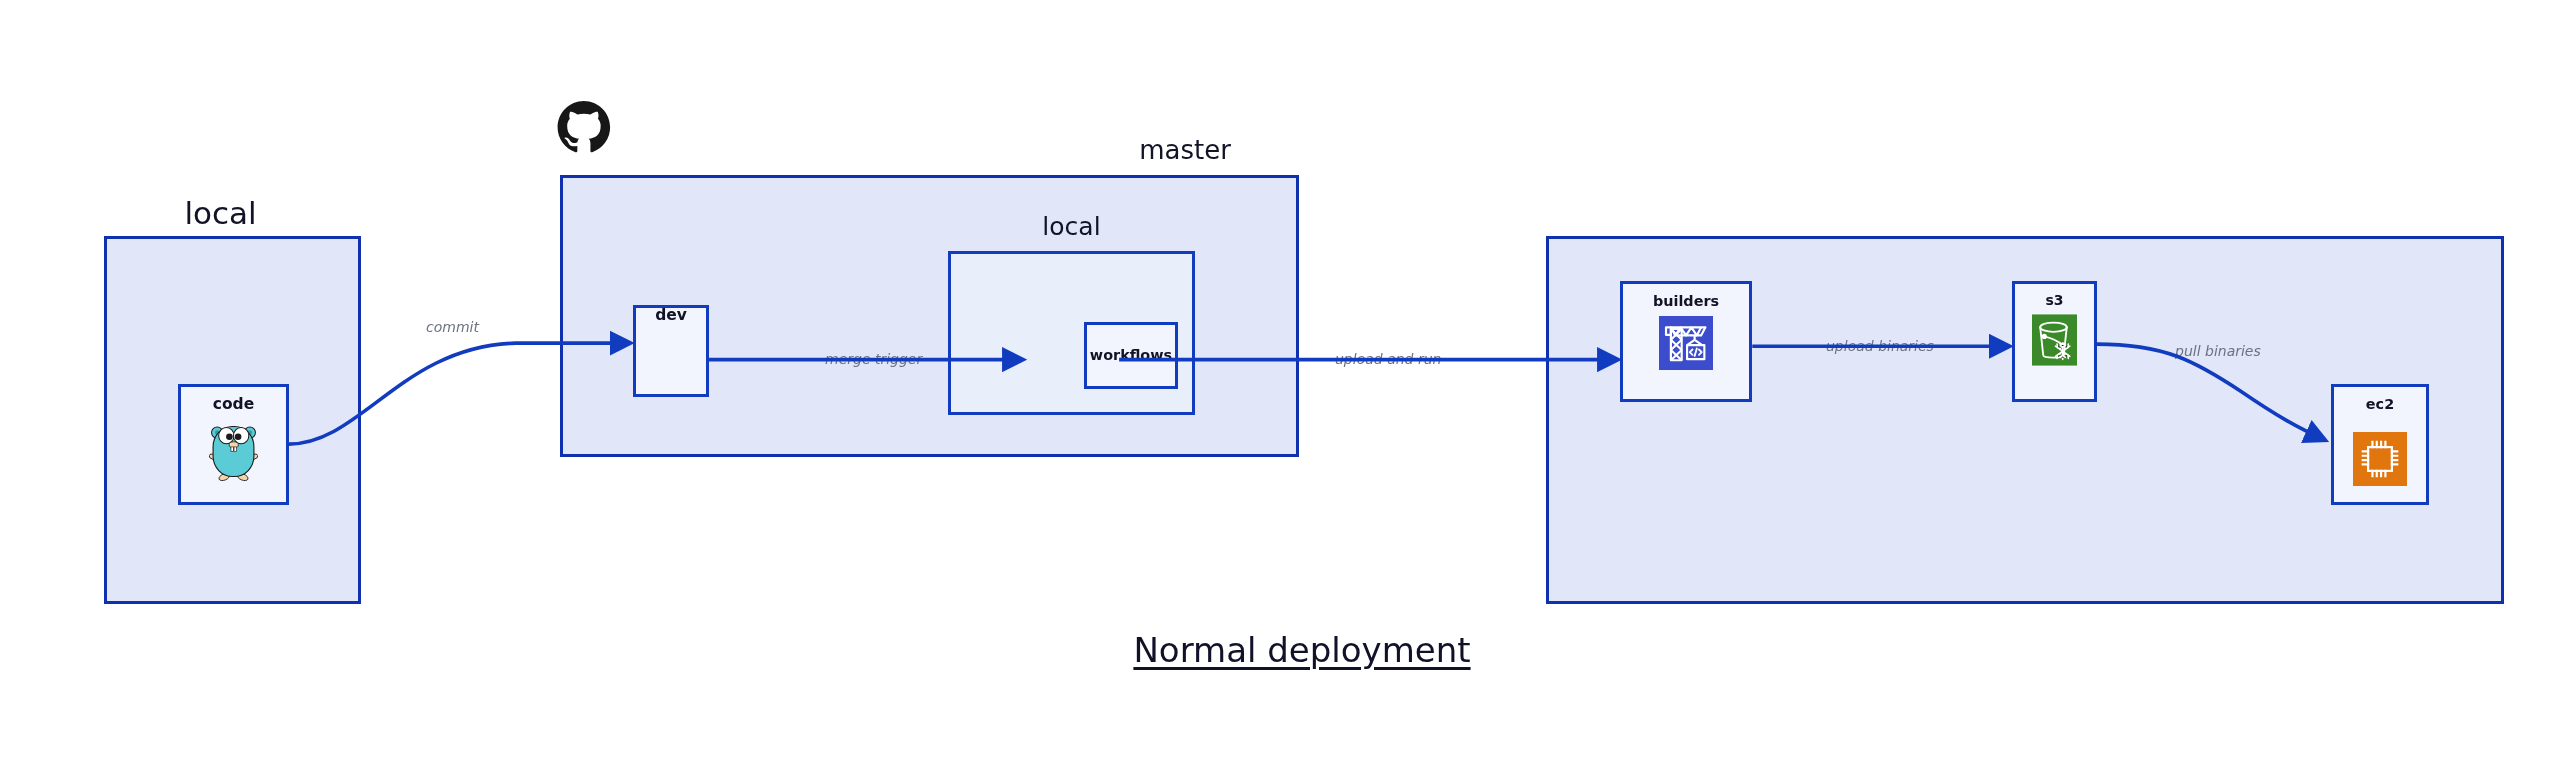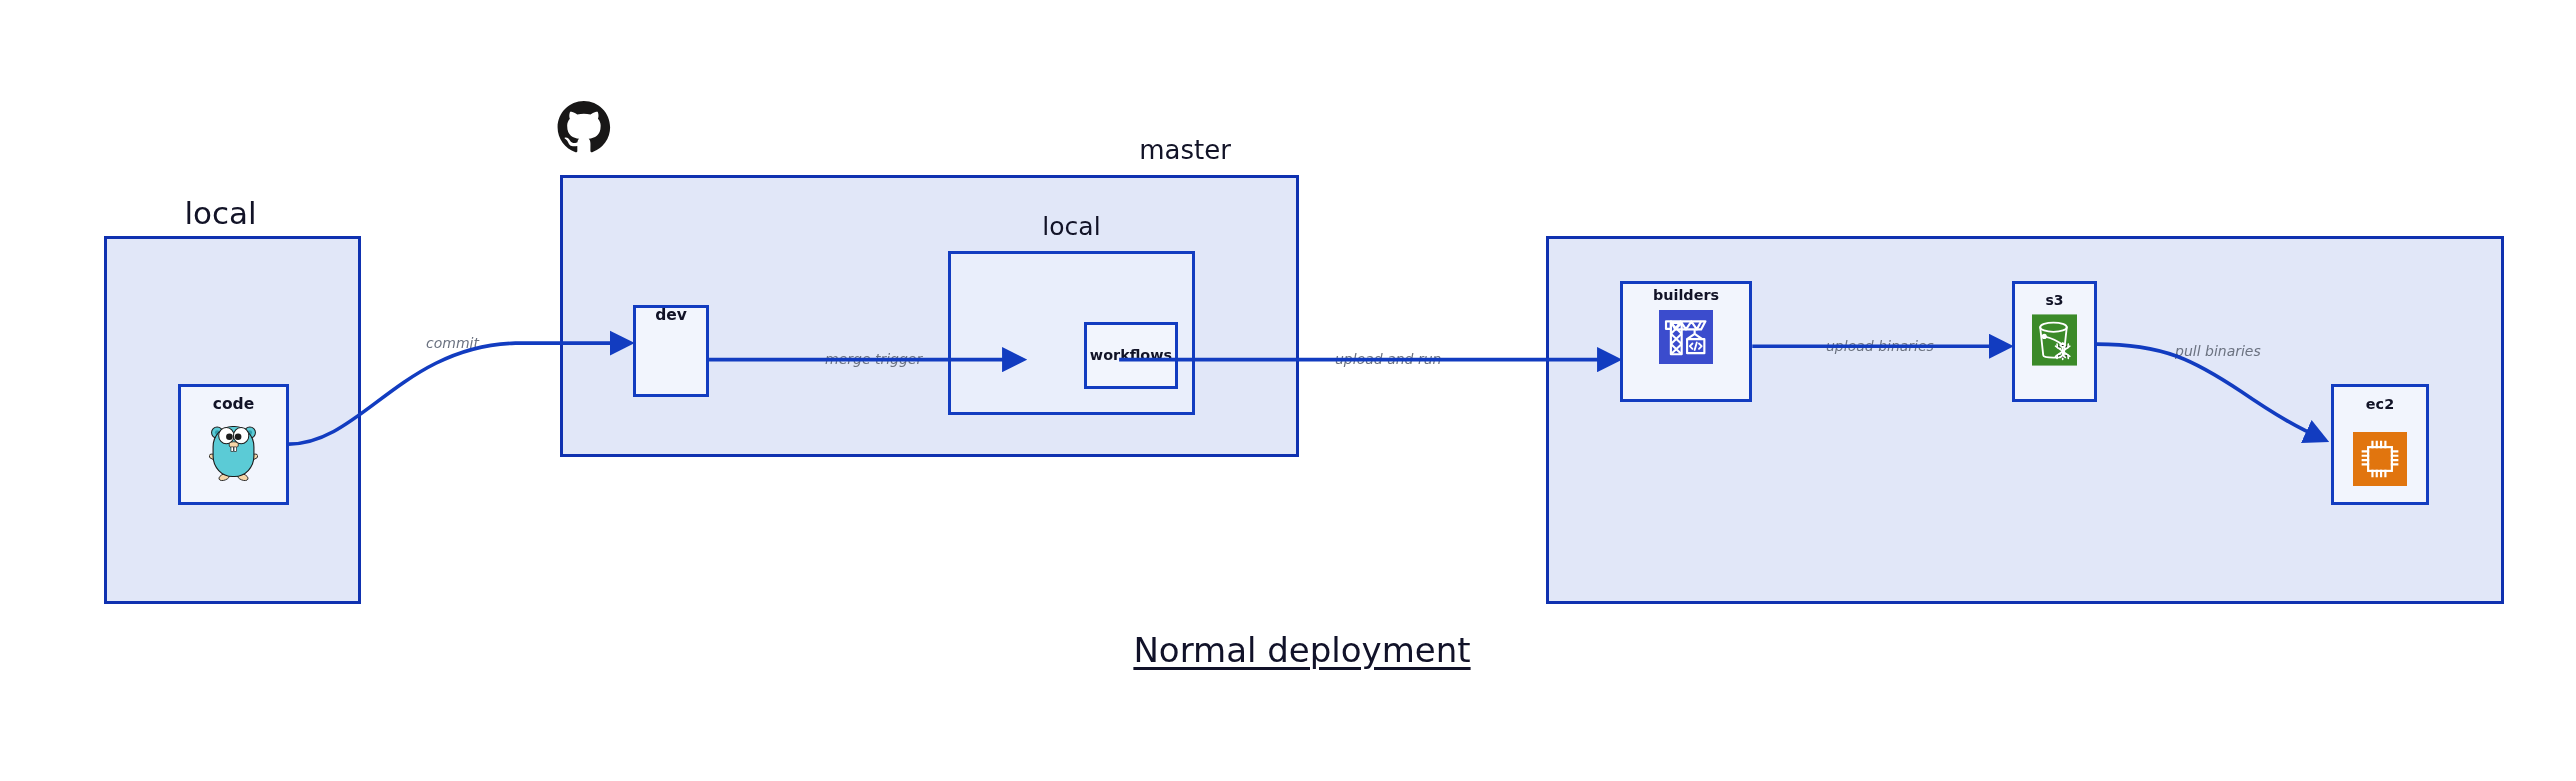--- a/index.html
+++ b/index.html
@@ -143,21 +143,21 @@
 
   <div class="group inner" style="left:948px; top:251px; width:247px; height:164px; border-color:#123cc0;"></div>
   <div class="group-label" style="left:948px; top:212px; width:247px; font-size:25px;">local</div>
 
   <div class="node" style="left:1084px; top:322px; width:94px; height:67px; justify-content:center;">
     <span class="node-label" style="font-size:14.4px;">workflows</span>
   </div>
 
   <div class="group" style="left:1546px; top:236px; width:958px; height:368px;"></div>
 
-  <div class="node" style="left:1620px; top:281px; width:132px; height:121px; padding-top:4px;text-align:right;">
+  <div class="node" style="left:1620px; top:281px; width:132px; height:121px; padding-top:10px;text-align:right;">
     <span class="node-label" style="font-size:14.4px;">builders</span>
     <span class="node-icon" style="margin-top:7.2px;">
       <svg width="54" height="54" viewBox="0 0 100 100" xmlns="http://www.w3.org/2000/svg">
         <rect x="0" y="0" width="100" height="100" fill="#3b4ccd"></rect>
         <g stroke="#ffffff" stroke-width="4" fill="none" stroke-linejoin="round">
 
           <rect x="22" y="24" width="20" height="58"></rect>
           <path d="M22 24 L42 44 M42 24 L22 44 M22 44 L42 63 M42 44 L22 63 M22 63 L42 82 M42 63 L22 82"></path>
 
           <rect x="13" y="21" width="9" height="14"></rect>
@@ -236,21 +236,21 @@
       <path d="M1376 698 L1984 698" marker-end="url(#arrowhead)"></path>
 
       <path d="M2172 698 L3139 698" marker-end="url(#arrowhead)"></path>
 
       <path d="M3401 672 L3899 672" marker-end="url(#arrowhead)"></path>
 
       <path d="M4070 668 C 4200 668, 4260 700, 4350 760 C 4420 808, 4460 830, 4512 854" marker-end="url(#arrowhead)"></path>
     </g>
   </svg>
 
-  <div class="edge-label" style="left:426px; top:336px;">commit</div>
+  <div class="edge-label" style="left:426px; top:320px;">commit</div>
   <div class="edge-label" style="left:825px; top:352px;">merge trigger</div>
   <div class="edge-label" style="left:1335px; top:352px;">upload and run</div>
   <div class="edge-label" style="left:1826px; top:339px;">upload binaries</div>
   <div class="edge-label" style="left:2175px; top:344px;">pull binaries</div>
 
   <svg class="overlay" id="logo-layer" viewBox="0 0 5054 1516" xmlns="http://www.w3.org/2000/svg">
     <g transform="translate(1082,196) scale(4.25)">
       <path fill="#181717" fill-rule="evenodd" d="M12 0C5.37 0 0 5.37 0 12c0 5.31 3.435 9.795 8.205 11.385.6.105.825-.255.825-.57 0-.285-.015-1.23-.015-2.235-3.015.555-3.795-.735-4.035-1.41-.135-.345-.72-1.41-1.23-1.695-.42-.225-1.02-.78-.015-.795.945-.015 1.62.87 1.845 1.23 1.08 1.815 2.805 1.305 3.495.99.105-.78.42-1.305.765-1.605-2.67-.3-5.46-1.335-5.46-5.925 0-1.305.465-2.385 1.23-3.225-.12-.3-.54-1.53.12-3.18 0 0 1.005-.315 3.3 1.23.96-.27 1.98-.405 3-.405s2.04.135 3 .405c2.295-1.56 3.3-1.23 3.3-1.23.66 1.65.24 2.88.12 3.18.765.84 1.23 1.905 1.23 3.225 0 4.605-2.805 5.625-5.475 5.925.435.375.81 1.095.81 2.22 0 1.605-.015 2.895-.015 3.3 0 .315.225.69.825.57A12.02 12.02 0 0 0 24 12c0-6.63-5.37-12-12-12z"></path>
     </g>
   </svg>

